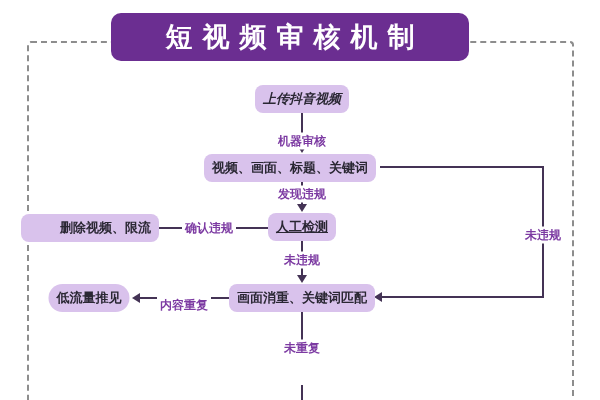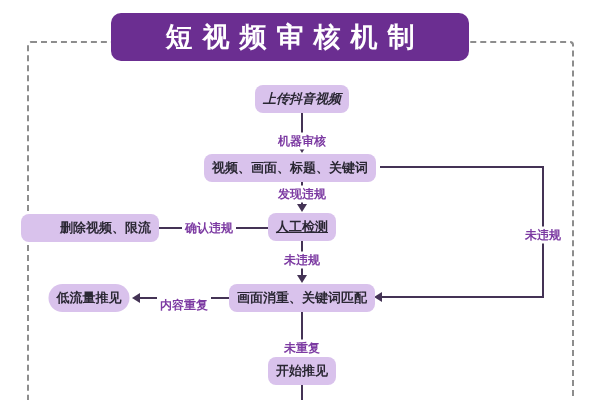--- a/index.html
+++ b/index.html
@@ -93,21 +93,20 @@
   </div>
 
   <div class="node" style="left:302px;top:85px;font-style:italic;">上传抖音视频</div>
 
   <div class="node" style="left:290px;top:154px;">视频、画面、标题、关键词</div>
 
   <div class="node" style="left:302px;top:213px;text-decoration:underline;">人工检测</div>
 
   <div class="node" style="left:302px;top:284px;text-align:center;">画面消重、关键词匹配</div>
 
-  <div class="node" style="left:302px;top:357px;">开始推见</div>
 
   <div class="node" style="left:90px;top:214px;padding-left:39px;">删除视频、限流</div>
 
   <div class="node" style="left:89px;top:284px;border-radius:14px;">低流量推见</div>
 
   <div class="line vline" style="left:301px;top:113px;height:33px;"></div>
   <div class="arr-down" style="left:297px;top:145px;"></div>
   <div class="elabel" style="left:302px;top:124px;margin-top:17px;">机器审核</div>
 
   <div class="line vline" style="left:301px;top:182px;height:23px;"></div>

